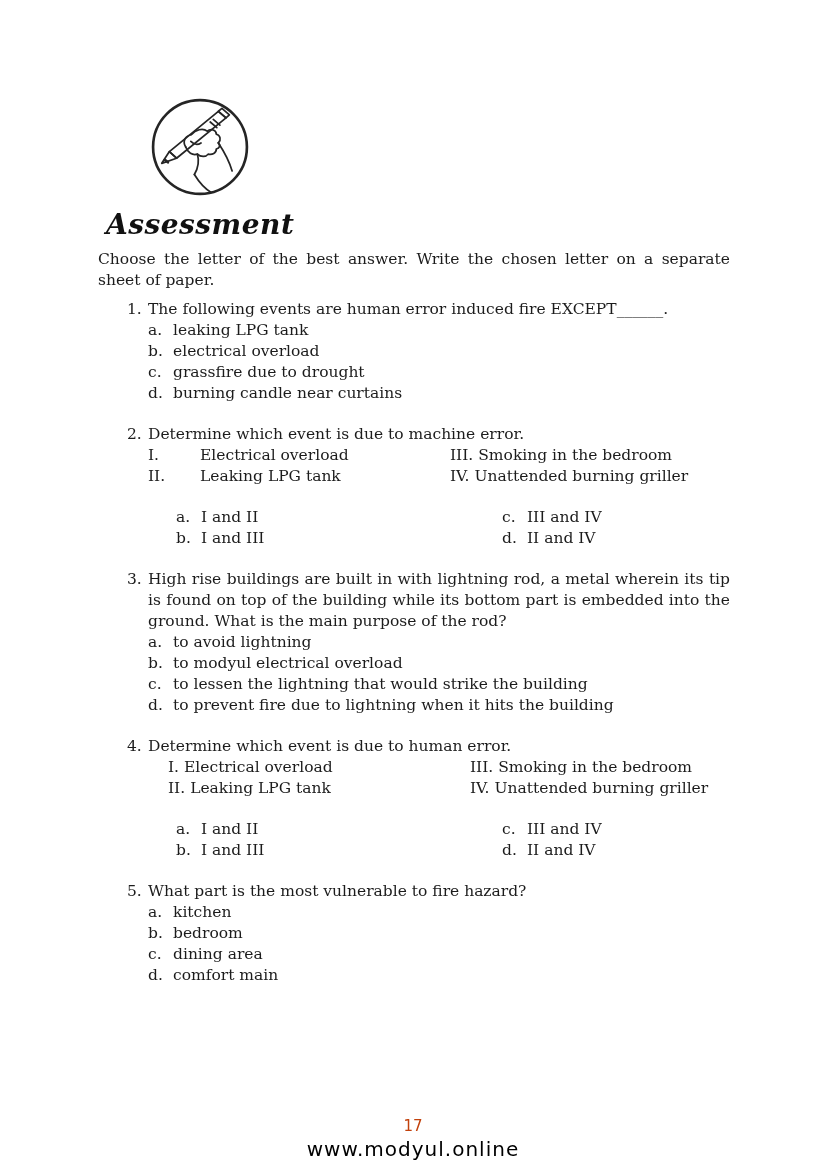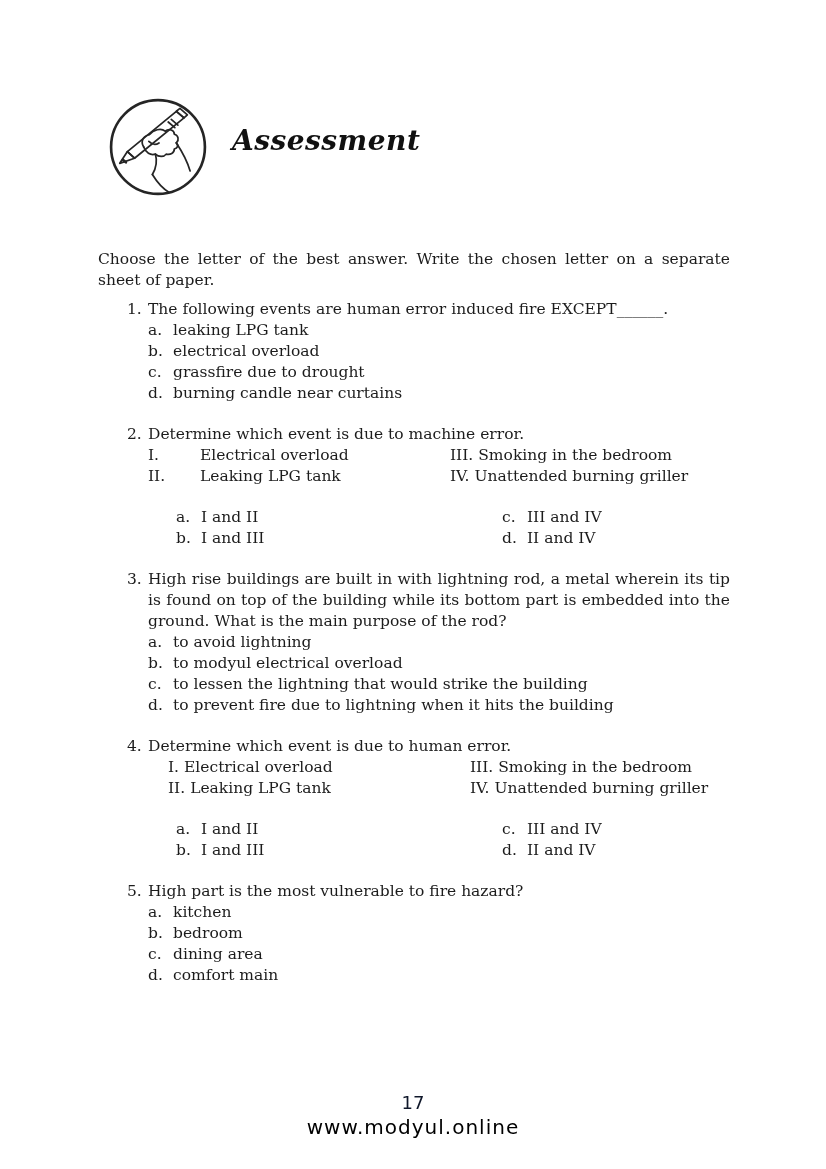--- a/index.html
+++ b/index.html
@@ -12,21 +12,22 @@
     color: #1c1c1c;
     overflow: hidden;
   }
   
   .header {
     position: absolute;
     top: 96px;
     left: 106px;
     display: flex;
     align-items: center;
-    gap: 22px;
+    gap: 10px;
+    flex-direction: column;
   }
   .icon-circle { width: 104px; height: 102px; flex: none; }
   .title {
     font-size: 28px;
     font-weight: 700;
     font-style: italic;
     letter-spacing: 0.5px;
     color: #111111;
     margin: 0;
     padding-bottom: 14px;
@@ -62,22 +63,23 @@
   
   .footer {
     position: absolute;
     top: 1092px;
     left: 0;
     right: 0;
     text-align: center;
   }
   .page-number {
     font-family: "DejaVu Sans", sans-serif;
-    font-size: 18px;
-    color: #0f172a;
+    font-size: 15px;
+    color: #c2410c;
+    margin-top: 25px;
   }
   .watermark {
     font-family: "DejaVu Sans", sans-serif;
     font-size: 20px;
     color: #000000;
     letter-spacing: 1px;
     margin-top: 2px;
   }
 </style>
 </head>
@@ -242,21 +244,21 @@
                   <span>II and IV</span>
                 </span>
             </div>
           </div>
         </div>
       </div>
 
       <div class="question">
         <span class="q-num">5.</span>
         <div class="q-body">
-          <div class="q-text">High part is the most vulnerable to fire hazard?</div>
+          <div class="q-text">What part is the most vulnerable to fire hazard?</div>
           <div class="opt">
               <span class="opt-letter">a.</span>
               <span>kitchen</span>
             </div>
           <div class="opt">
               <span class="opt-letter">b.</span>
               <span>bedroom</span>
             </div>
           <div class="opt">
               <span class="opt-letter">c.</span>

